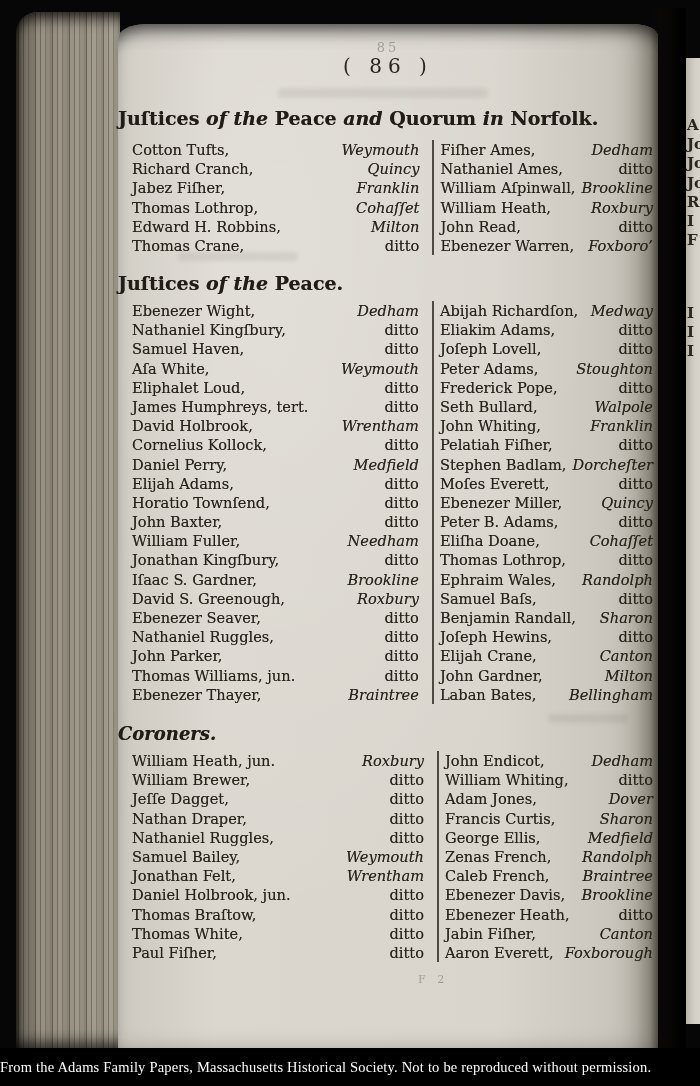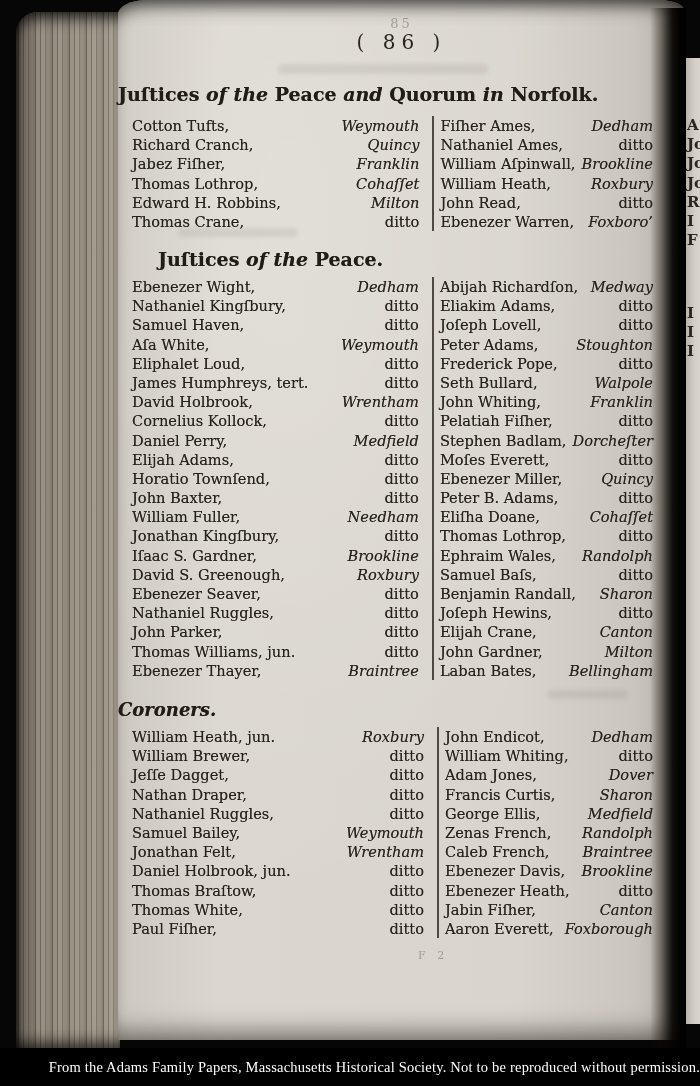--- a/index.html
+++ b/index.html
@@ -15,50 +15,49 @@
     background:
       repeating-linear-gradient(90deg,
         #b7b2a8 0 2px,#8a857b 2px 3px,#cfcbc2 3px 7px,#9c968c 7px 8px,
         #d5d1c8 8px 12px,#aaa59b 12px 13px,#c6c2b9 13px 17px),
       linear-gradient(90deg,#3a362f 0,#7d7870 6%,#b5b0a6 20%,#c8c4bb 100%);
     background-blend-mode:multiply;
     box-shadow:inset 0 16px 14px -10px rgba(0,0,0,.8), inset 0 -16px 14px -10px rgba(0,0,0,.7);
   }
   
   .page{
-    position:absolute;left:118px;top:0;width:540px;height:1040px;
+    position:absolute;left:118px;top:24px;width:540px;height:1040px;
     background:
       radial-gradient(ellipse at 30% 20%, rgba(255,255,255,.20), rgba(255,255,255,0) 60%),
       linear-gradient(90deg,#cdc9c0 0,#dbd7cf 18%,#d9d5cd 70%,#c7c3ba 96%,#b5b0a6 100%),
       #d6d2ca;
     border-top-left-radius:30px 14px;border-top-right-radius:26px 12px;
     box-shadow:
       inset 0 16px 18px -12px rgba(0,0,0,.75),
       inset -28px 0 34px -16px rgba(45,38,28,.55),
       inset 0 -22px 26px -16px rgba(30,26,20,.55);
     color:#262119;
-    padding-left:27px;
   }
   .smudge{position:absolute;background:#5a554c;opacity:.11;filter:blur(2px);border-radius:4px;}
   .page-number{
     position:absolute;top:30px;left:0;width:100%;text-align:center;
     font-size:20px;letter-spacing:6px;color:#2a251d;
   }
   .bleed-number{
     position:absolute;top:16px;left:0;width:100%;text-align:center;
     font-size:13px;color:#6a655b;opacity:.5;filter:blur(.6px);letter-spacing:3px;
   }
   .sec-title{
     position:absolute;left:0;width:100%;
     font-weight:bold;color:#211c15;white-space:nowrap;
     text-shadow:0 0 .5px rgba(25,20,12,.65);
   }
   .sec-title .it{font-style:italic;font-weight:600;}
   #title-0{top:83px;font-size:19px;}
-  #title-1{top:248px;font-size:19px;margin-left:40px;}
+  #title-1{top:248px;font-size:19px;}
   #title-2{top:699px;font-size:18px;font-style:italic;}
   .cols{position:absolute;left:14px;width:521px;display:flex;gap:8px;}
   #rows-0{top:116px;}
   #rows-1{top:277px;}
   #rows-2{top:727px;}
   .col{box-sizing:border-box;}
   .col.left{width:297px;padding-right:5px;}
   .col.right{flex:1;border-left:2px solid rgba(38,32,24,.78);padding-left:6px;}
   .row{
     display:flex;justify-content:space-between;align-items:baseline;
@@ -81,21 +80,21 @@
     position:absolute;left:686px;top:58px;width:14px;height:966px;
     background:linear-gradient(90deg,#b9b4aa 0,#d3cfc6 60%,#d8d4cc 100%);
     overflow:hidden;
   }
   .letters{position:absolute;left:1px;font-size:15px;font-weight:bold;color:#2a251d;line-height:19.2px;}
   #letters-0{top:58px;}
   #letters-1{top:246px;}
   
   .caption-bar{
     position:absolute;left:0;bottom:0;width:700px;height:38px;background:#000;
-    display:flex;align-items:center;justify-content:flex-end;
+    display:flex;align-items:center;justify-content:flex-start;
   }
   .caption-bar span{
     color:#fff;font-size:14.5px;font-family:"Liberation Serif","DejaVu Serif",serif;
     letter-spacing:.2px;
   }
 </style>
 </head>
 <body>
 
 <div class="fore-edge"></div>

